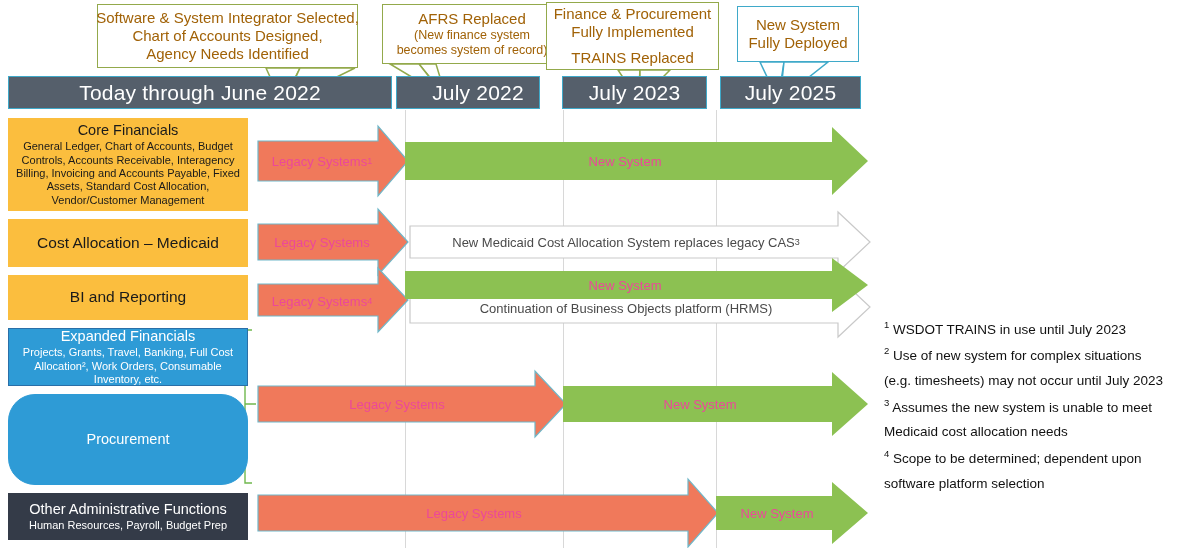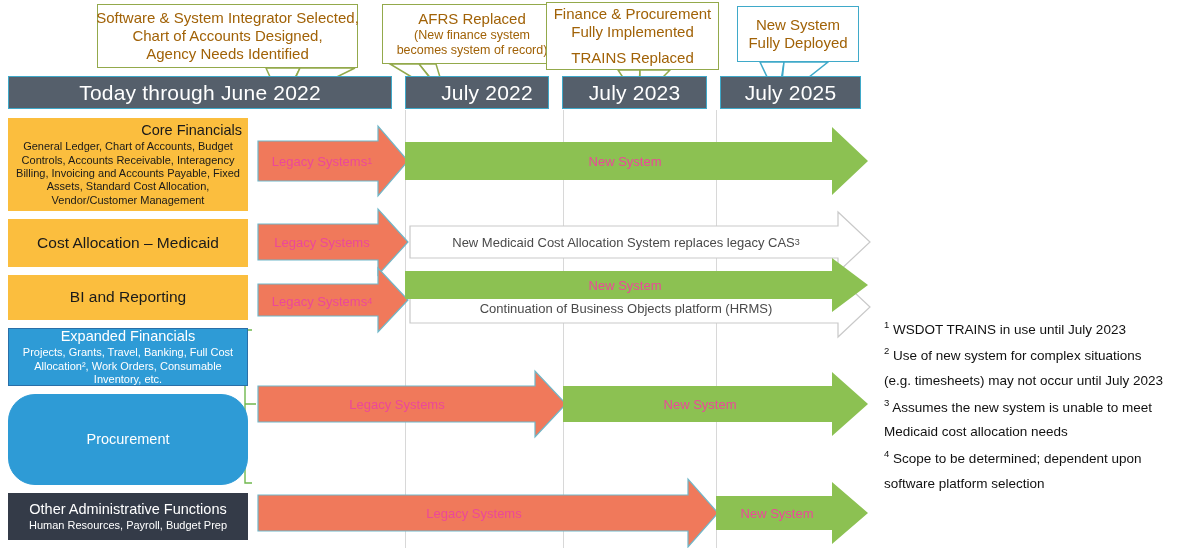--- a/index.html
+++ b/index.html
@@ -150,31 +150,31 @@
   <span class="c-line c-main">Fully Deployed</span>
 </div>
 
 <div class="abs gridline" style="left:405px; top:110px; height:438px;"></div>
 <div class="abs gridline" style="left:563px; top:110px; height:438px;"></div>
 <div class="abs gridline" style="left:716px; top:110px; height:438px;"></div>
 
 <div class="abs period" style="left:8px; top:76px; width:384px; height:33px;">
   <span>Today through June 2022</span>
 </div>
-<div class="abs period" style="left:405px; top:76px; width:144px; height:33px;padding-left:20px;">
+<div class="abs period" style="left:396px; top:76px; width:144px; height:33px;padding-left:20px;">
   <span>July 2022</span>
 </div>
 <div class="abs period" style="left:562px; top:76px; width:145px; height:33px;">
   <span>July 2023</span>
 </div>
 <div class="abs period" style="left:720px; top:76px; width:141px; height:33px;">
   <span>July 2025</span>
 </div>
 
-<div class="abs cat yellow" style="left:8px; top:118px; width:240px; height:93px;align-items:flex-end;">
+<div class="abs cat yellow" style="left:8px; top:118px; width:240px; height:93px;">
   <div class="cat-title">Core Financials</div>
   <div class="cat-desc">General Ledger, Chart of Accounts, Budget Controls, Accounts Receivable, Interagency Billing, Invoicing and Accounts Payable, Fixed Assets, Standard Cost Allocation, Vendor/Customer Management</div>
 </div>
 
 <div class="abs cat yellow solo" style="left:8px; top:219px; width:240px; height:48px;">
   <div class="cat-title">Cost Allocation – Medicaid</div>
 </div>
 
 <div class="abs cat yellow solo" style="left:8px; top:275px; width:240px; height:45px;">
   <div class="cat-title">BI and Reporting</div>

